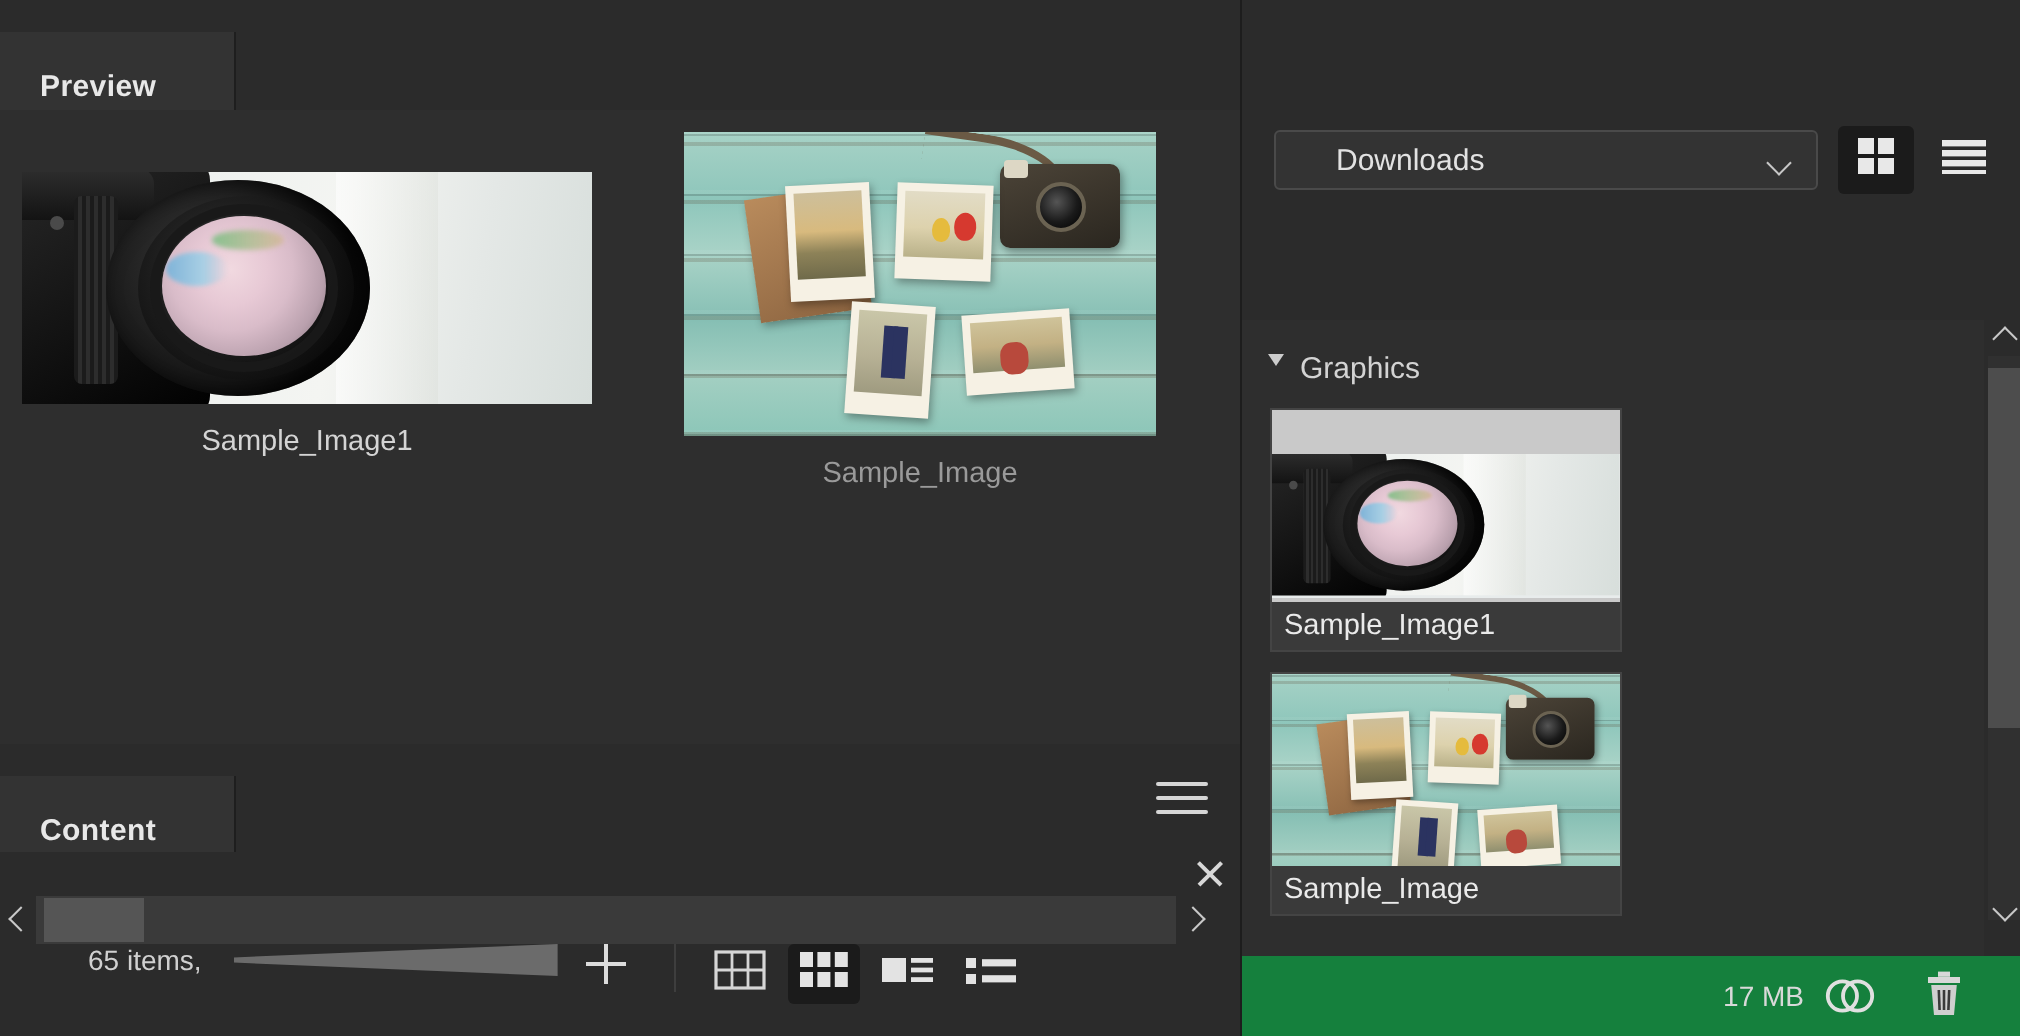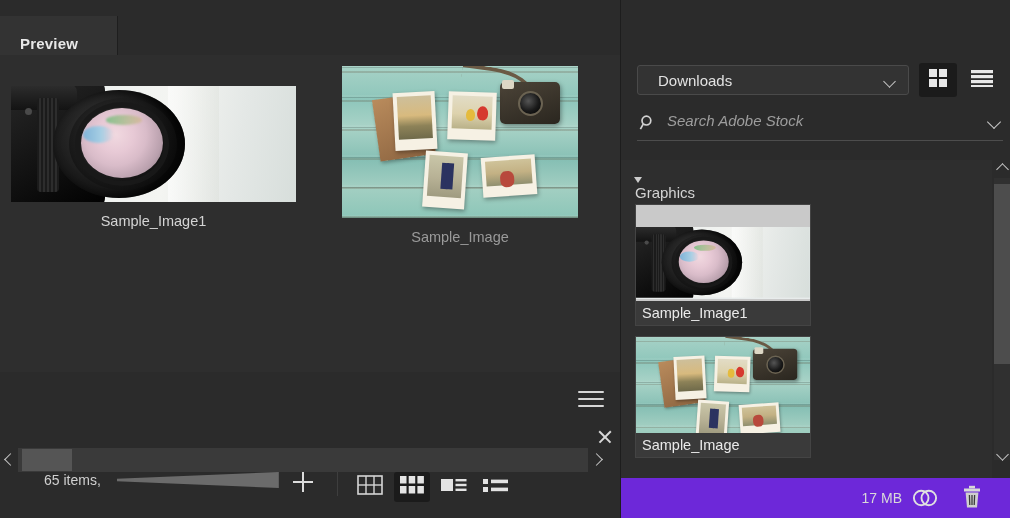--- a/index.html
+++ b/index.html
@@ -248,21 +248,21 @@
   .right-col{
     position:absolute;left:620px;top:0;width:390px;height:518px;background:#2b2b2b;
     border-left:1px solid #1d1d1d;box-sizing:border-box;
   }
   .lib-toolbar{position:absolute;left:0;top:55px;width:389px;height:100px;background:#2b2b2b;}
   .lib-select{
     position:absolute;left:16px;top:10px;width:272px;height:30px;
     background:#333333;border:1px solid #4a4a4a;border-radius:3px;
     display:flex;align-items:center;box-sizing:border-box;cursor:pointer;
   }
-  .lib-select .val{font-size:15px;color:#e2e2e2;margin-left:20px;}
+  .lib-select .val{font-size:15px;color:#e2e2e2;margin-left:30px;}
   .sel-chev{
     position:absolute;right:12px;top:11px;width:11px;height:7px;
   }
   .sel-chev:before{
     content:"";position:absolute;left:0;top:0;width:8px;height:8px;
     border-left:1.7px solid #c8c8c8;border-bottom:1.7px solid #c8c8c8;
     transform:rotate(-45deg);
   }
   .libview{
     position:absolute;top:8px;width:38px;height:34px;border-radius:3px;
@@ -283,21 +283,21 @@
   .search-chev:before{
     content:"";position:absolute;left:0;top:0;width:9px;height:9px;
     border-left:1.7px solid #c8c8c8;border-bottom:1.7px solid #c8c8c8;
     transform:rotate(-45deg);
   }
 
   .lib-body{
     position:absolute;left:0;top:160px;width:389px;height:318px;background:#2e2e2e;
   }
   .group-head{
-    position:absolute;left:14px;top:16px;display:flex;cursor:pointer;flex-direction:column;
+    position:absolute;left:14px;top:16px;display:flex;cursor:pointer;
   }
   .tri{
     width:0;height:0;border-left:6px solid #cccccc;border-top:4.5px solid transparent;
     border-bottom:4.5px solid transparent;transform:rotate(90deg);margin-right:9px;
   }
   .group-label{font-size:15px;color:#d3d3d3;}
 
   .asset{
     position:absolute;left:14px;width:176px;height:122px;background:#333333;
     border:1px solid #444;box-sizing:border-box;cursor:pointer;
@@ -320,21 +320,21 @@
   .vscroll{
     position:absolute;right:0;top:160px;width:18px;height:318px;background:#2b2b2b;
   }
   .vscroll .track{position:absolute;left:2px;top:18px;width:16px;height:282px;background:#303030;}
   .vscroll .thumb{position:absolute;left:2px;top:24px;width:16px;height:180px;background:#4d4d4d;}
   .vscroll .chev{left:2px;}
   .vscroll .chev.up{top:2px;}
   .vscroll .chev.down{top:290px;}
 
   .lib-footer{
-    position:absolute;left:0;top:478px;width:389px;height:40px;background:#6d28d9;
+    position:absolute;left:0;top:478px;width:389px;height:40px;background:#15803d;
     display:flex;align-items:center;justify-content:flex-end;
   }
   .lib-size{font-size:14px;color:#d9d9d9;margin-right:10px;}
   .cc-icon{width:26px;height:26px;margin-right:22px;cursor:pointer;}
   .trash-icon{width:24px;height:26px;margin-right:26px;cursor:pointer;}
 </style>
 </head>
 <body>
 
 <div class="app">
@@ -385,20 +385,23 @@
               </div>
           </div>
           <div class="prev-caption dim">Sample_Image</div>
         </div>
 
       </div>
     </div>
 
     <div class="content-panel">
       <div class="content-tabbar">
+        <div class="tab" style="width:118px;">
+          <span class="tab-label">Content</span>
+        </div>
         <div class="hamburger" style="right:16px;top:19px;">
           <i></i>
             <i></i>
             <i></i>
         </div>
       </div>
 
       <div class="crumbbar"></div>
       <div class="close-x"></div>
 
@@ -498,30 +501,20 @@
         <span>
           <svg width="22" height="20" viewBox="0 0 22 20">
             <rect x="0" y="2" width="22" height="3.2" fill="#e8e8e8"></rect>
             <rect x="0" y="7" width="22" height="3.2" fill="#e8e8e8"></rect>
             <rect x="0" y="12" width="22" height="3.2" fill="#e8e8e8"></rect>
             <rect x="0" y="17" width="22" height="2" fill="#e8e8e8"></rect>
           </svg>
         </span>
       </div>
 
-      <div class="searchrow">
-        <span class="search-icon">
-          <svg width="18" height="18" viewBox="0 0 18 18">
-            <circle cx="7.4" cy="6.6" r="4.4" fill="none" stroke="#d2d2d2" stroke-width="1.7"></circle>
-            <line x1="4.2" y1="10.2" x2="1.4" y2="15.2" stroke="#d2d2d2" stroke-width="1.7"></line>
-          </svg>
-        </span>
-        <span class="search-ph">Search Adobe Stock</span>
-        <span class="search-chev"></span>
-      </div>
     </div>
 
     <div class="lib-body">
 
       <div class="group-head">
         <span class="tri"></span>
         <span class="group-label">Graphics</span>
       </div>
 
       <div class="asset asset1">

